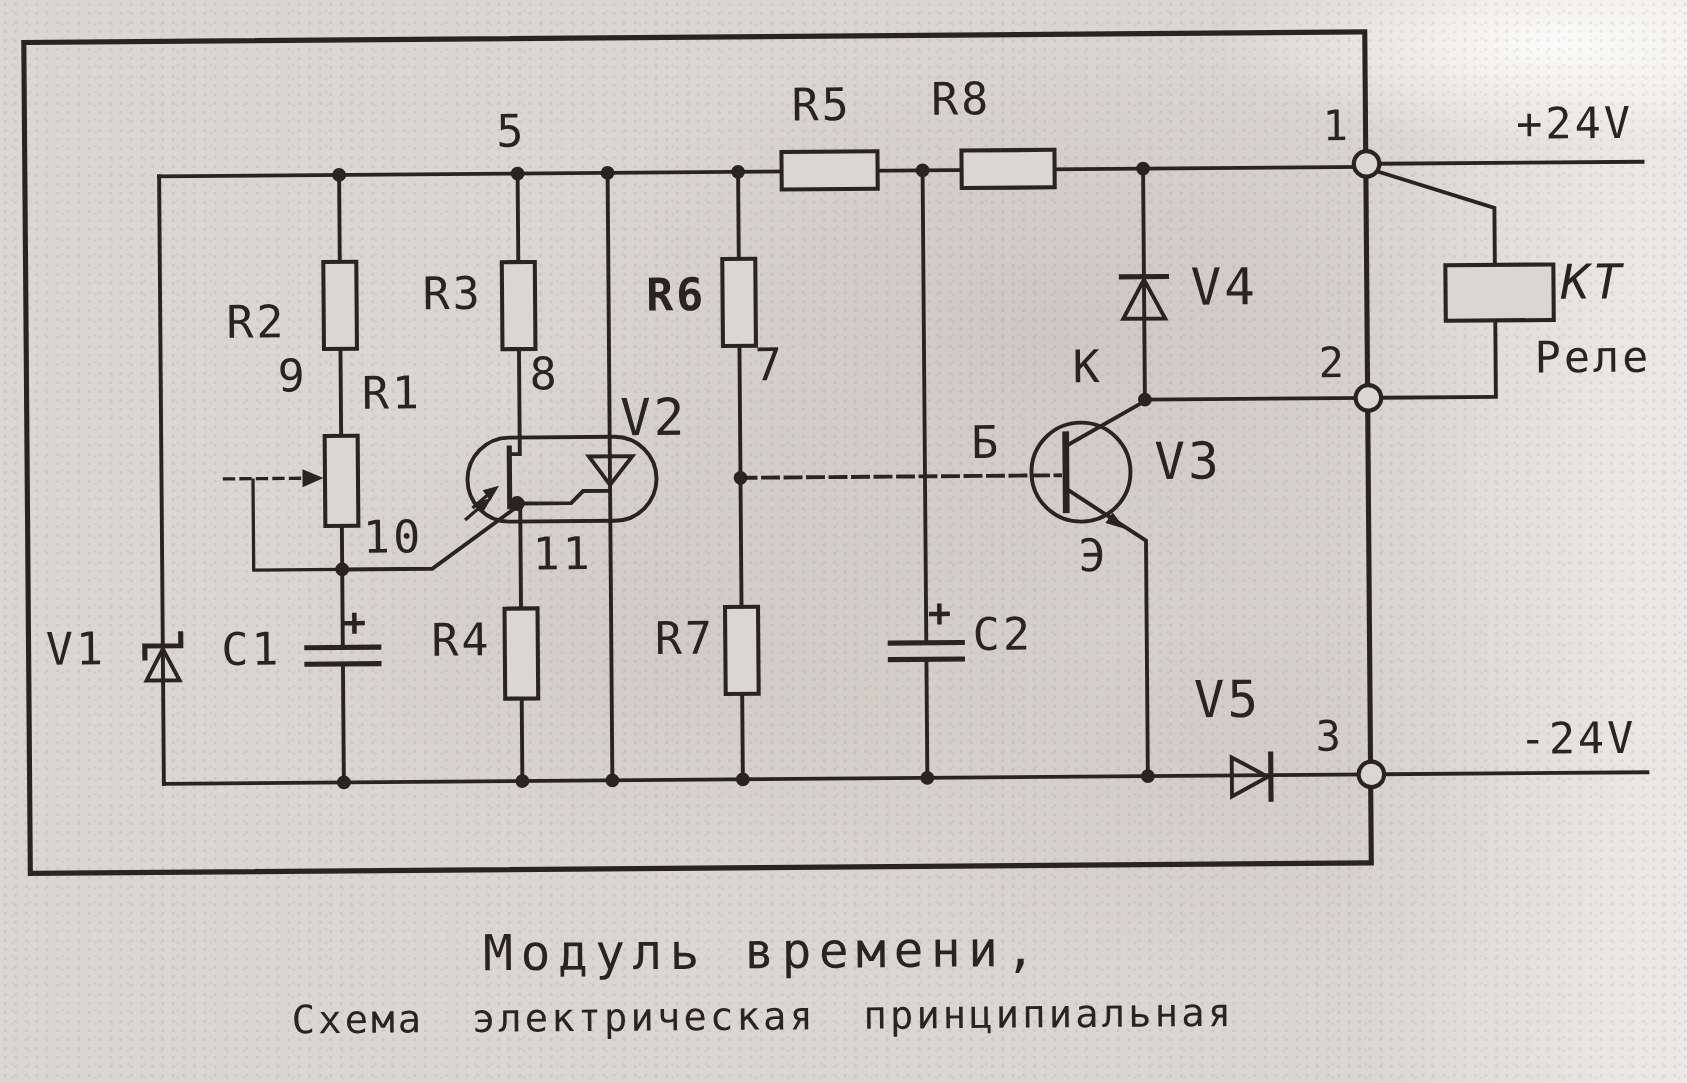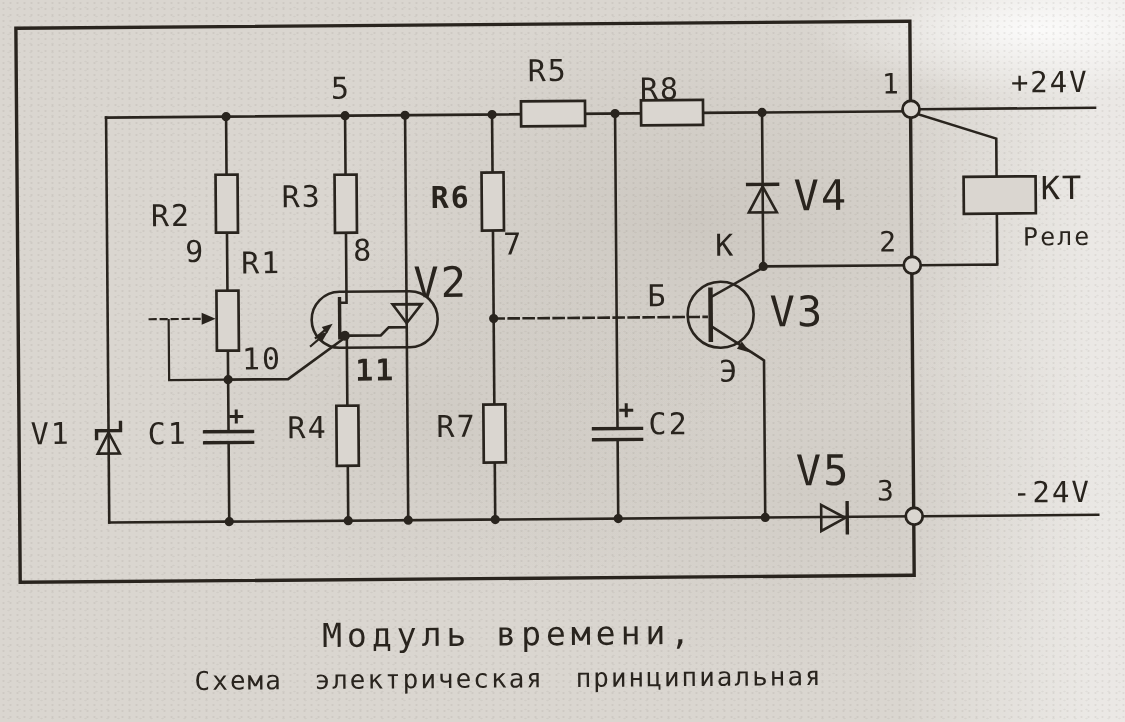--- a/index.html
+++ b/index.html
@@ -22,27 +22,27 @@
   .thick{stroke-width:3.4;}
   .thin{stroke-width:2.2;}
   .bar{stroke-width:4.5;}
   .dash{stroke-dasharray:10 5;}
   .dash2{stroke-dasharray:6 5;}
   .box{fill:#dad6d0;stroke:#29241e;stroke-width:2.7;}
   .open{fill:#dad6d0;stroke:#29241e;stroke-width:2.8;}
   .dot{fill:#29241e;stroke:none;}
   .ink{fill:#29241e;stroke:none;}
   .lbl{position:absolute;color:#29241e;letter-spacing:2px;line-height:1;white-space:nowrap;}
-  .fs24{font-size:25px;}
+  .fs24{font-size:29px;}
   .fs26{font-size:26px;font-weight:bold;}
   .fs27{font-size:28px;}
   .fs29{font-size:29px;}
   .fs30{font-size:30px;}
   .fs32{font-size:32px;}
-  .fs34{font-size:42px;}
+  .fs34{font-size:34px;}
   .title{font-size:33px;letter-spacing:5px;}
   .subtitle{font-size:26px;letter-spacing:2px;word-spacing:14px;}
 </style>
 </head>
 <body>
 
 <div class="scan">
   <div class="sheet">
 
     <svg width="1125" height="722" viewBox="0 0 1125 722">
@@ -149,42 +149,42 @@
         <circle class="open" cx="913" cy="112" r="8.5"></circle>
         <circle class="open" cx="913" cy="268" r="8.5"></circle>
         <circle class="open" cx="913" cy="519" r="8.5"></circle>
       </g>
     </svg>
 
     <span class="lbl fs30" style="left:152px;top:198px;">R2</span>
     <span class="lbl fs30" style="left:283px;top:180px;">R3</span>
     <span class="lbl fs30" style="left:432px;top:182px;font-weight:bold;">R6</span>
     <span class="lbl fs30" style="left:530px;top:56px;">R5</span>
-    <span class="lbl fs30" style="left:642px;top:53px;margin-top:22px;">R8</span>
+    <span class="lbl fs30" style="left:623px;top:53px;">R8</span>
     <span class="lbl fs30" style="left:242px;top:246px;">R1</span>
     <span class="lbl fs30" style="left:287px;top:411px;">R4</span>
     <span class="lbl fs30" style="left:436px;top:411px;">R7</span>
     <span class="lbl fs30" style="left:147px;top:416px;">C1</span>
     <span class="lbl fs30" style="left:648px;top:410px;">C2</span>
     <span class="lbl fs26" style="left:228px;top:400px;">+</span>
     <span class="lbl fs26" style="left:618px;top:397px;">+</span>
     <span class="lbl fs30" style="left:30px;top:415px;">V1</span>
     <span class="lbl fs34" style="left:414px;top:241px;margin-top:20px;">V2</span>
     <span class="lbl fs34" style="left:770px;top:293px;">V3</span>
     <span class="lbl fs34" style="left:795px;top:177px;">V4</span>
     <span class="lbl fs34" style="left:795px;top:452px;">V5</span>
-    <span class="lbl fs32" style="left:1042px;top:176px;">KT</span>
+    <span class="lbl fs32" style="left:1042px;top:176px;font-style:italic;">KT</span>
     <span class="lbl fs24" style="left:1024px;top:228px;">Реле</span>
 
     <span class="lbl fs30" style="left:333px;top:72px;">5</span>
     <span class="lbl fs30" style="left:186px;top:234px;">9</span>
     <span class="lbl fs30" style="left:354px;top:234px;">8</span>
     <span class="lbl fs30" style="left:504px;top:229px;">7</span>
     <span class="lbl fs30" style="left:242px;top:342px;">10</span>
-    <span class="lbl fs30" style="left:355px;top:354px;font-weight:bold;">11</span>
+    <span class="lbl fs30" style="left:355px;top:354px;">11</span>
 
     <span class="lbl fs27" style="left:884px;top:73px;">1</span>
     <span class="lbl fs27" style="left:880px;top:231px;">2</span>
     <span class="lbl fs27" style="left:876px;top:480px;">3</span>
 
     <span class="lbl fs30" style="left:648px;top:282px;">Б</span>
     <span class="lbl fs30" style="left:716px;top:232px;">К</span>
     <span class="lbl fs30" style="left:719px;top:358px;">Э</span>
 
     <span class="lbl fs29" style="left:1013px;top:72px;text-align:center;">+24V</span>

